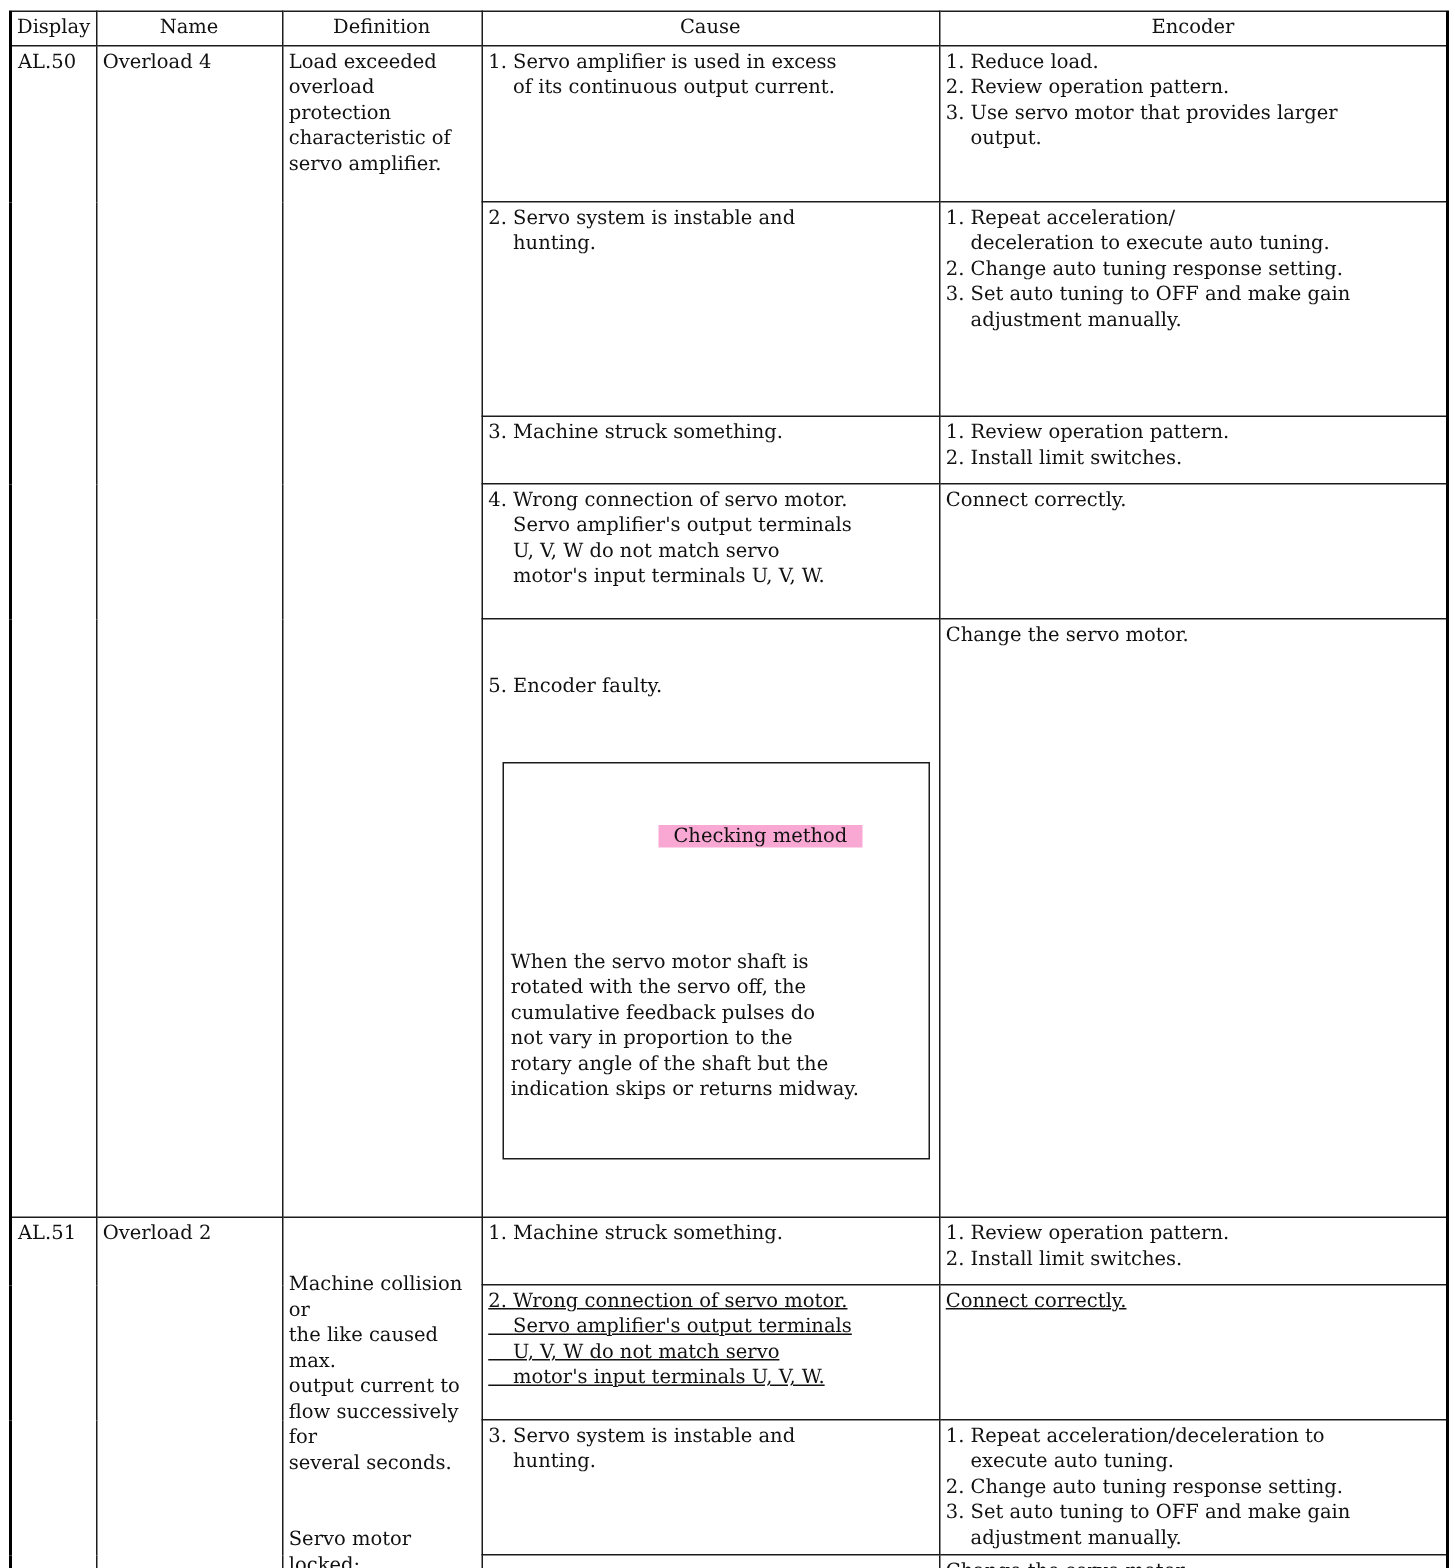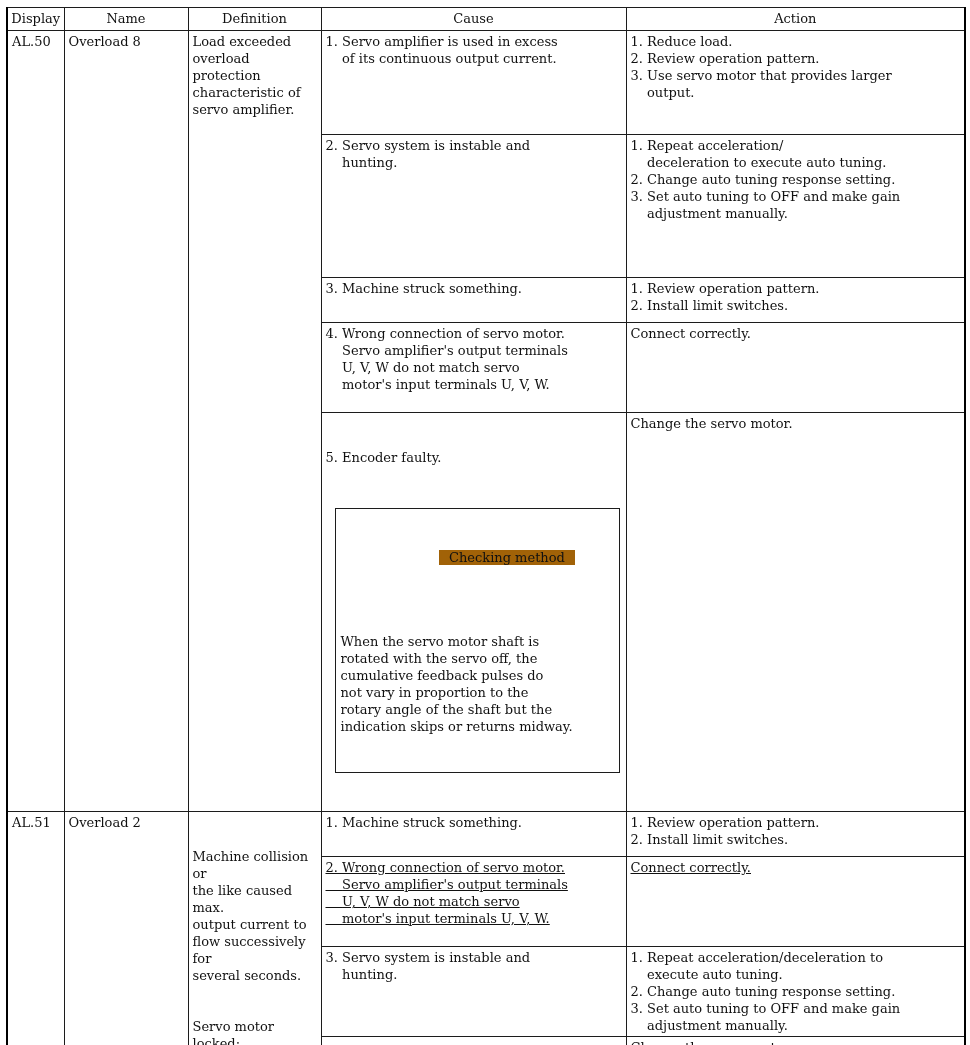--- a/index.html
+++ b/index.html
@@ -54,21 +54,21 @@
     border: 1px solid #1c1c1c;
     margin: 8px 2px 2px 9px;
     padding: 0 3px 3px 5px;
   }
   .cm-title-row {
     text-align: center;
     margin-top: -9px;
     line-height: 16px;
   }
   .cm-title-row .cm-title {
-    background: #a16207;
+    background: #f9a8d4;
     padding: 0 10px;
   }
   .cm-body {
     margin-top: 17px;
   }
 </style>
 </head>
 <body>
 
 <div class="page">
@@ -79,28 +79,28 @@
       <col style="width:133px">
       <col style="width:305px">
       <col style="width:339px">
     </colgroup>
     <thead>
       <tr class="h-hdr">
         <th>Display</th>
         <th>Name</th>
         <th>Definition</th>
         <th>Cause</th>
-        <th>Action</th>
+        <th>Encoder</th>
       </tr>
     </thead>
     <tbody>
 
       <tr class="h1">
         <td rowspan="5">AL.50</td>
-        <td rowspan="5">Overload 8</td>
+        <td rowspan="5">Overload 4</td>
         <td rowspan="5">Load exceeded
 overload protection
 characteristic of
 servo amplifier.</td>
         <td>1. Servo amplifier is used in excess
     of its continuous output current.</td>
         <td>1. Reduce load.
 2. Review operation pattern.
 3. Use servo motor that provides larger
     output.</td>

